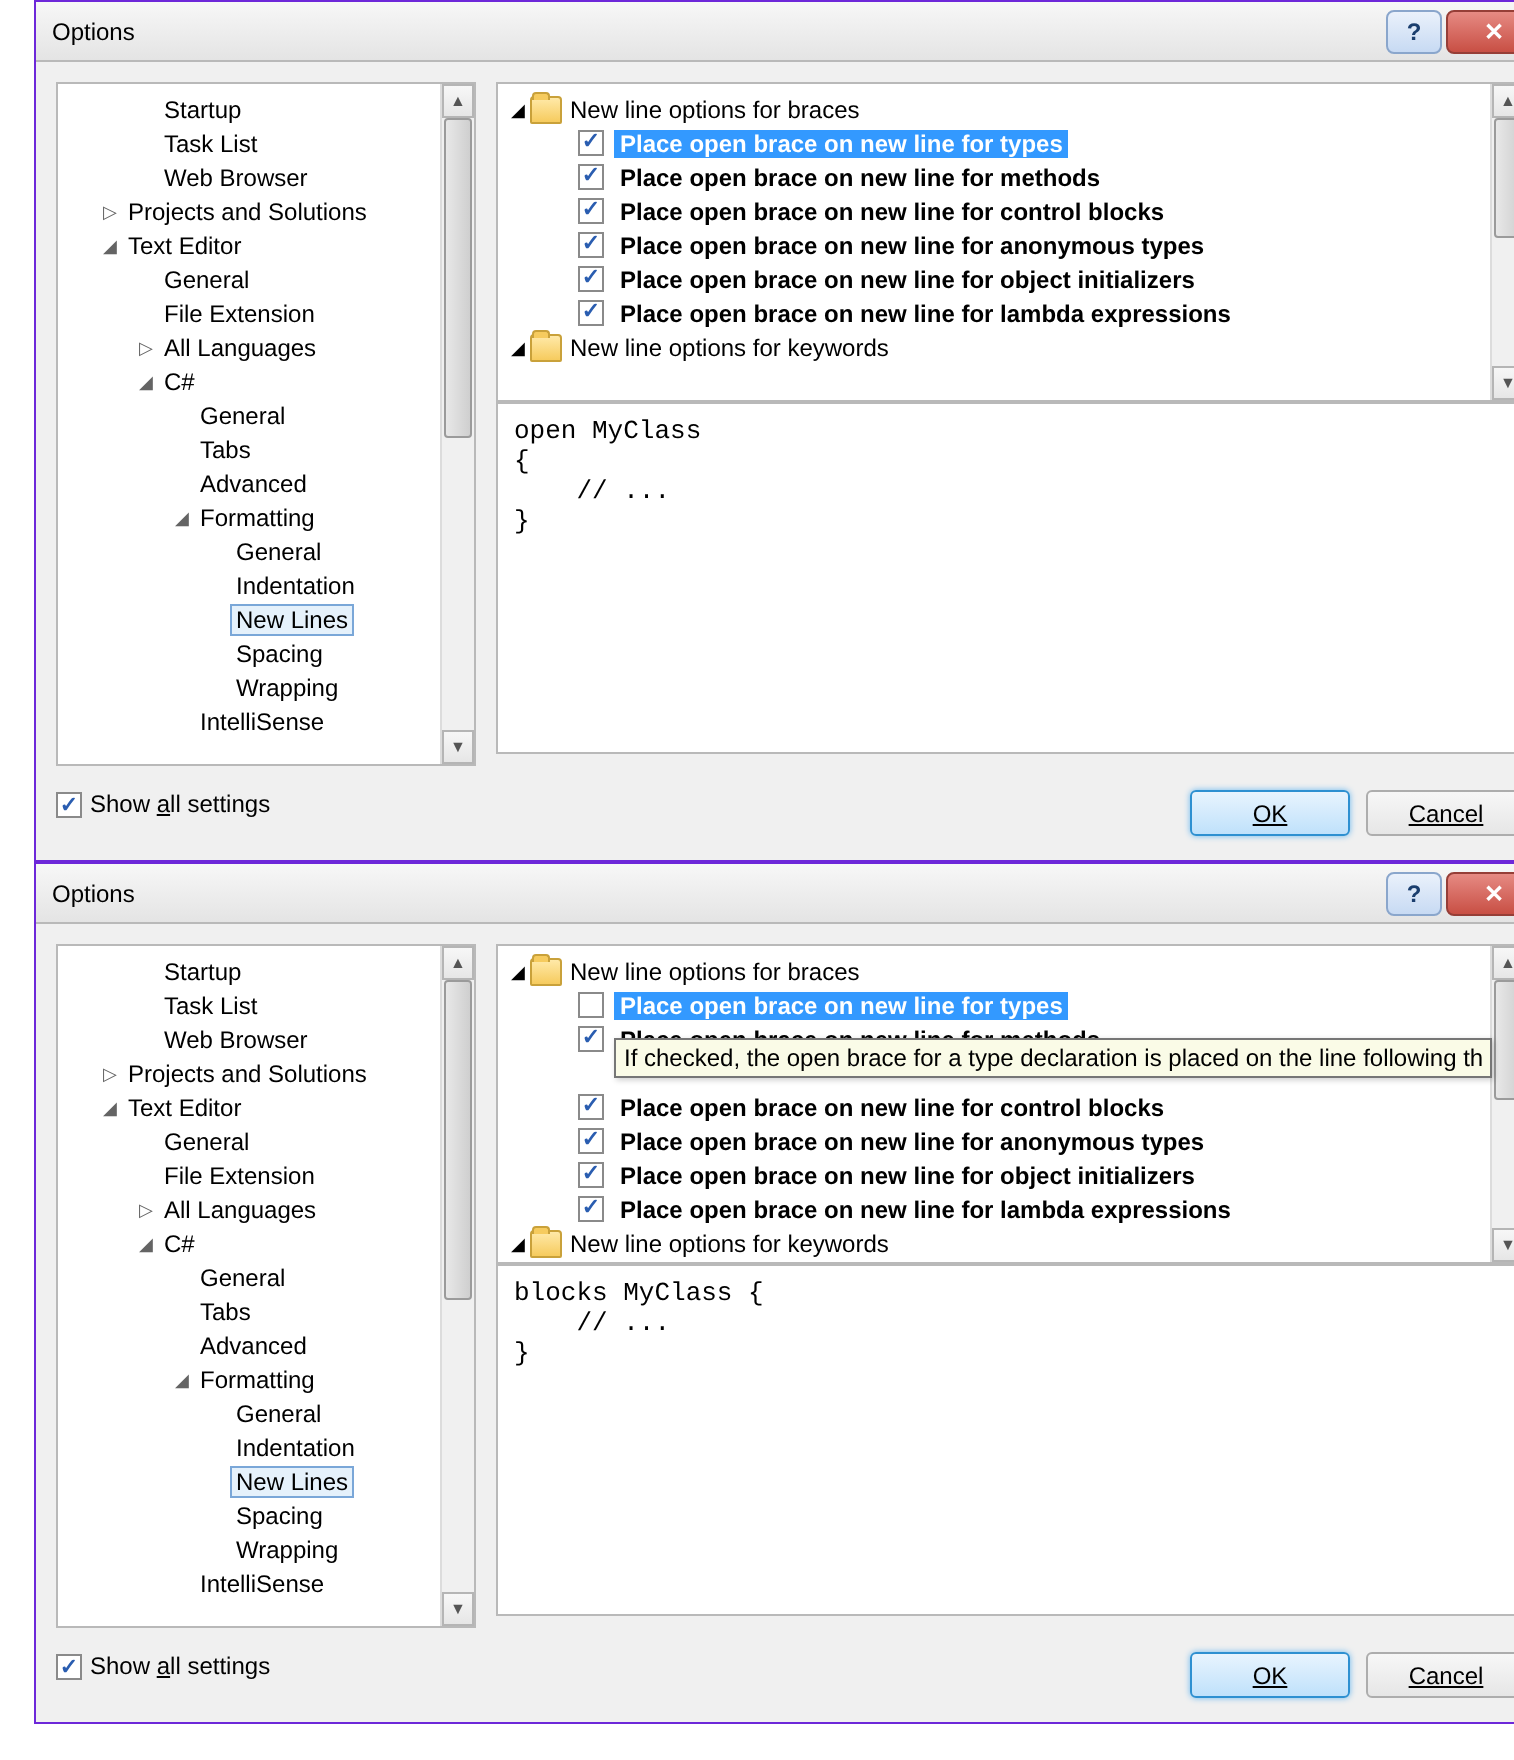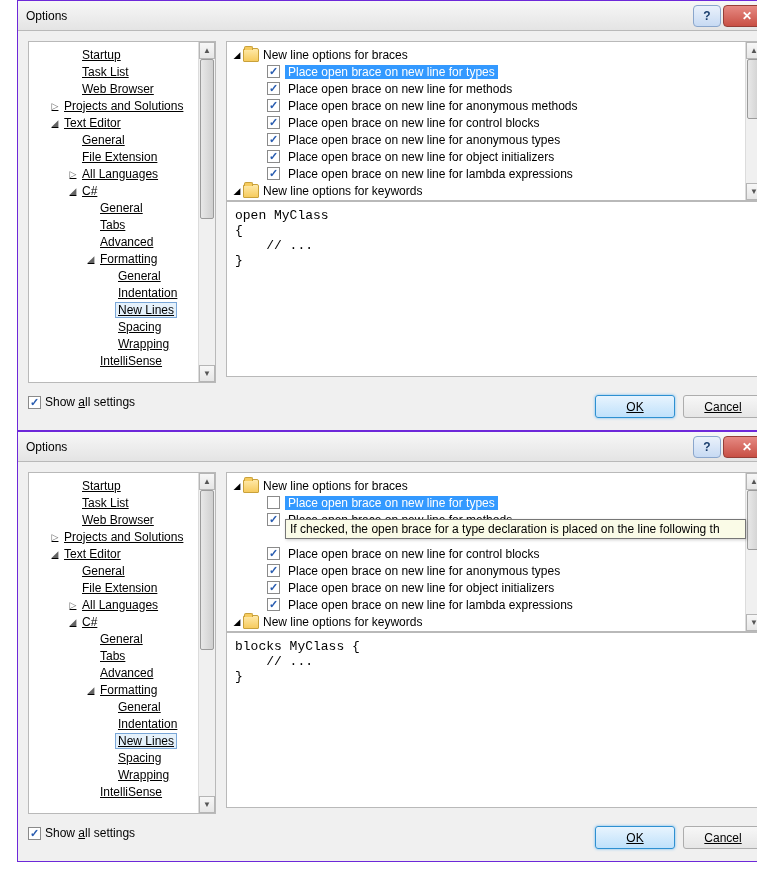--- a/index.html
+++ b/index.html
@@ -6,21 +6,21 @@
 body { margin:0; padding:0; background:#fff; }
 .dialog { width:757px; border:1px solid #6d28d9; background:#fff; display:flex; flex-direction:column;margin-left:17px; }
 .titlebar { height:30px; background:linear-gradient(#f7f7f7,#e4e4e4); border-bottom:1px solid #b9b9b9; display:flex; align-items:center; padding:0 0 0 8px; }
 .titlebar .title { flex:1; color:#000; }
 .tbtn { height:22px; width:28px; display:flex; align-items:center; justify-content:center; margin-right:2px; border-radius:4px; }
 .help-btn { background:linear-gradient(#eaf1fb,#c7daf3); border:1px solid #8aa6cc; color:#1a3e6e; font-weight:bold; }
 .close-btn { width:48px; background:linear-gradient(#e68a83,#c84f44); border:1px solid #963e37; color:#fff; font-weight:bold; border-top-right-radius:0; border-bottom-right-radius:0;}
 .body { padding:10px; display:flex; flex-direction:column; gap:10px; background:#f0f0f0;}
 .panels { display:flex; gap:10px; }
 .panel { background:#fff; border:1px solid #b9b9b9; position:relative; }
-.tree-panel { width:188px; height:342px; overflow:hidden;text-decoration:underline; }
+.tree-panel { width:210px; height:342px; overflow:hidden; }
 .right-panel { flex:1; display:flex; flex-direction:column; }
 .opts-panel { height:160px; overflow:hidden; position:relative;}
 .preview-panel { height:176px; background:#fff; border:1px solid #b9b9b9; border-top:1px solid #b9b9b9; padding:6px 8px; font-family: Consolas, "Courier New", monospace; font-size:13px; white-space:pre; overflow:auto; color:#000;}
 .scrollbar { position:absolute; right:0; top:0; bottom:0; width:17px; background:#f0f0f0; border-left:1px solid #dcdcdc; display:flex; flex-direction:column;}
 .sb-btn { height:17px; background:linear-gradient(#f7f7f7,#e6e6e6); border:1px solid #b5b5b5; margin:0; display:flex; align-items:center; justify-content:center; color:#555; font-size:8px;}
 .sb-track { flex:1; position:relative; }
 .sb-thumb { position:absolute; left:1px; right:1px; background:linear-gradient(to right,#e8e8e8,#cfcfcf); border:1px solid #9b9b9b; border-radius:2px;}
 .tree { padding:4px 0 4px 2px; }
 .tree-row { display:flex; align-items:center; height:17px; padding-right:17px; }
 .tree-row .exp { width:12px; text-align:center; color:#646464; font-size:9px; cursor:pointer;}
@@ -28,21 +28,21 @@
 .tree-row.selected .label { background:#e5f1fb; border:1px solid #7aa7d8; padding:0 2px; }
 .ind { display:inline-block; }
 .ind.d1{width:18px;} .ind.d2{width:36px;} .ind.d3{width:54px;} .ind.d4{width:72px;}
 .opts-tree { padding:4px 0; margin-right:17px;}
 .opt-row { display:flex; align-items:center; height:17px; padding-left:4px;}
 .opt-row .exp { width:12px; text-align:center; color:#000; font-size:9px;}
 .folder { width:16px; height:14px; display:inline-block; margin-right:4px; background:linear-gradient(#ffe9a8,#f6cb5e); border:1px solid #c9a13a; border-radius:2px 2px 1px 1px; position:relative;}
 .folder::before{content:""; position:absolute; top:-3px; left:0; width:7px; height:3px; background:#f6cb5e; border:1px solid #c9a13a; border-bottom:none; border-radius:2px 2px 0 0;}
 .cb { width:13px; height:13px; border:1px solid #8a8a8a; background:#fff; display:inline-flex; align-items:center; justify-content:center; margin-right:5px; }
 .cb.checked::after { content:"✓"; color:#2a5db0; font-size:11px; font-weight:bold; line-height:1;}
-.opt-label { padding:0 3px; white-space:nowrap;}
+.opt-label { padding:0 3px; white-space:nowrap;font-weight:bold;}
 .opt-label.sel { background:#3399ff; color:#fff;}
 .footer { display:flex; align-items:flex-start; padding:2px 0;}
 .footer .left { flex:1; display:flex; align-items:center; gap:4px; }
 .footer .cb2 { width:13px; height:13px; border:1px solid #8a8a8a; background:#fff; display:inline-flex; align-items:center; justify-content:center;}
 .footer .cb2.checked::after{content:"✓"; color:#2a5db0; font-size:11px; font-weight:bold;}
 .btn { width:80px; height:23px; border:1px solid #adadad; background:linear-gradient(#f7f7f7,#e6e6e6); margin-left:8px; border-radius:3px; display:flex; align-items:center; justify-content:center;text-decoration:underline;}
 .btn.primary { border:1px solid #2e90d1; background:linear-gradient(#e8f4fe,#bfe1fb); box-shadow:0 0 3px #6bb8ef;}
 .und { text-decoration:underline; }
 .tooltip { position:absolute; background:#fafbe7; border:1px solid #767676; padding:2px 4px; font-size:12px; white-space:nowrap; z-index:10; box-shadow:1px 1px 3px rgba(0,0,0,0.2);}
 </style>
@@ -175,24 +175,20 @@
                 <div class="opt-row" style="padding-left:40px;">
                   <span class="cb checked"></span>
                   <span class="opt-label sel">Place open brace on new line for types</span>
                 </div>
                 <div class="opt-row" style="padding-left:40px;">
                   <span class="cb checked"></span>
                   <span class="opt-label">Place open brace on new line for methods</span>
                 </div>
                 <div class="opt-row" style="padding-left:40px;">
                   <span class="cb checked"></span>
-                  <span class="opt-label">Place open brace on new line for anonymous methods</span>
-                </div>
-                <div class="opt-row" style="padding-left:40px;">
-                  <span class="cb checked"></span>
                   <span class="opt-label">Place open brace on new line for control blocks</span>
                 </div>
                 <div class="opt-row" style="padding-left:40px;">
                   <span class="cb checked"></span>
                   <span class="opt-label">Place open brace on new line for anonymous types</span>
                 </div>
                 <div class="opt-row" style="padding-left:40px;">
                   <span class="cb checked"></span>
                   <span class="opt-label">Place open brace on new line for object initializers</span>
                 </div>

